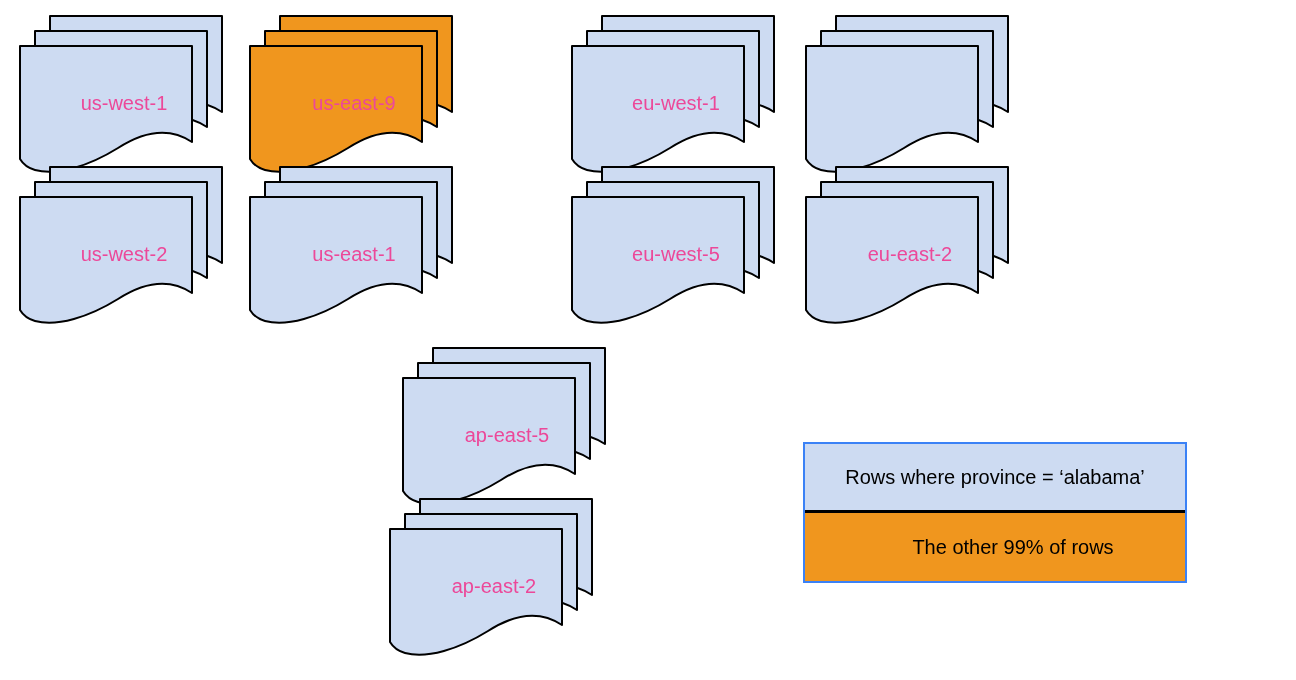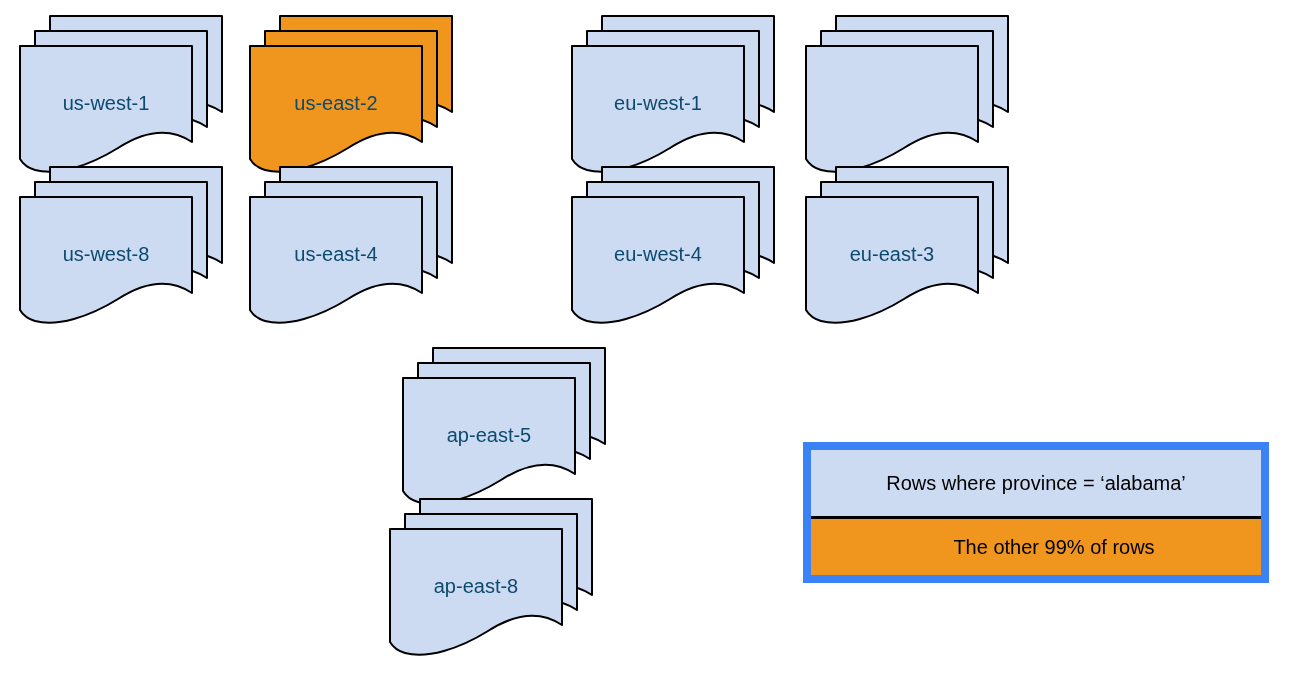--- a/index.html
+++ b/index.html
@@ -44,31 +44,32 @@
   .stack-label {
     position: absolute;
     left: 0;
     top: 31px;
     width: 174px;
     height: 116px;
     display: flex;
     align-items: center;
     justify-content: center;
     font-size: 20px;
-    color: #0c4a6e;
+    color: #ec4899;
     pointer-events: none;
     white-space: nowrap;
+    padding-left: 18px;
   }
   .legend {
     position: absolute;
     left: 803px;
     top: 442px;
-    width: 466px;
+    width: 384px;
     height: 141px;
-    border: 8px solid #3b82f6;
+    border: 2px solid #3b82f6;
     box-sizing: border-box;
     display: flex;
     flex-direction: column;
     text-align: center;
   }
   .legend-row {
     display: flex;
     align-items: center;
     justify-content: center;
     font-size: 20px;
@@ -104,21 +105,21 @@
     </svg>
     <div class="stack-label">us-west-1</div>
   </div>
 
   <div class="stack orange" style="left:249px; top:14px;">
     <svg class="stack-svg" width="204" height="160">
       <use href="#doc-shape" class="doc-use" transform="translate(30,1)"></use>
       <use href="#doc-shape" class="doc-use" transform="translate(15,16)"></use>
       <use href="#doc-shape" class="doc-use" transform="translate(0,31)"></use>
     </svg>
-    <div class="stack-label">us-east-2</div>
+    <div class="stack-label">us-east-9</div>
   </div>
 
   <div class="stack" style="left:571px; top:14px;text-decoration:underline;">
     <svg class="stack-svg" width="204" height="160">
       <use href="#doc-shape" class="doc-use" transform="translate(30,1)"></use>
       <use href="#doc-shape" class="doc-use" transform="translate(15,16)"></use>
       <use href="#doc-shape" class="doc-use" transform="translate(0,31)"></use>
     </svg>
     <div class="stack-label">eu-west-1</div>
   </div>
@@ -130,66 +131,66 @@
       <use href="#doc-shape" class="doc-use" transform="translate(0,31)"></use>
     </svg>
   </div>
 
   <div class="stack" style="left:19px; top:165px;">
     <svg class="stack-svg" width="204" height="160">
       <use href="#doc-shape" class="doc-use" transform="translate(30,1)"></use>
       <use href="#doc-shape" class="doc-use" transform="translate(15,16)"></use>
       <use href="#doc-shape" class="doc-use" transform="translate(0,31)"></use>
     </svg>
-    <div class="stack-label">us-west-8</div>
+    <div class="stack-label">us-west-2</div>
   </div>
 
   <div class="stack" style="left:249px; top:165px;">
     <svg class="stack-svg" width="204" height="160">
       <use href="#doc-shape" class="doc-use" transform="translate(30,1)"></use>
       <use href="#doc-shape" class="doc-use" transform="translate(15,16)"></use>
       <use href="#doc-shape" class="doc-use" transform="translate(0,31)"></use>
     </svg>
-    <div class="stack-label">us-east-4</div>
+    <div class="stack-label">us-east-1</div>
   </div>
 
   <div class="stack" style="left:571px; top:165px;">
     <svg class="stack-svg" width="204" height="160">
       <use href="#doc-shape" class="doc-use" transform="translate(30,1)"></use>
       <use href="#doc-shape" class="doc-use" transform="translate(15,16)"></use>
       <use href="#doc-shape" class="doc-use" transform="translate(0,31)"></use>
     </svg>
-    <div class="stack-label">eu-west-4</div>
+    <div class="stack-label">eu-west-5</div>
   </div>
 
   <div class="stack" style="left:805px; top:165px;">
     <svg class="stack-svg" width="204" height="160">
       <use href="#doc-shape" class="doc-use" transform="translate(30,1)"></use>
       <use href="#doc-shape" class="doc-use" transform="translate(15,16)"></use>
       <use href="#doc-shape" class="doc-use" transform="translate(0,31)"></use>
     </svg>
-    <div class="stack-label">eu-east-3</div>
+    <div class="stack-label">eu-east-2</div>
   </div>
 
   <div class="stack" style="left:402px; top:346px;">
     <svg class="stack-svg" width="204" height="160">
       <use href="#doc-shape" class="doc-use" transform="translate(30,1)"></use>
       <use href="#doc-shape" class="doc-use" transform="translate(15,16)"></use>
       <use href="#doc-shape" class="doc-use" transform="translate(0,31)"></use>
     </svg>
     <div class="stack-label">ap-east-5</div>
   </div>
 
   <div class="stack" style="left:389px; top:497px;">
     <svg class="stack-svg" width="204" height="160">
       <use href="#doc-shape" class="doc-use" transform="translate(30,1)"></use>
       <use href="#doc-shape" class="doc-use" transform="translate(15,16)"></use>
       <use href="#doc-shape" class="doc-use" transform="translate(0,31)"></use>
     </svg>
-    <div class="stack-label">ap-east-8</div>
+    <div class="stack-label">ap-east-2</div>
   </div>
 
   <div class="legend">
     <div class="legend-row blue">
       <span>Rows where province = ‘alabama’</span>
     </div>
     <div class="legend-row orange">
       <span>The other 99% of rows</span>
     </div>
   </div>

